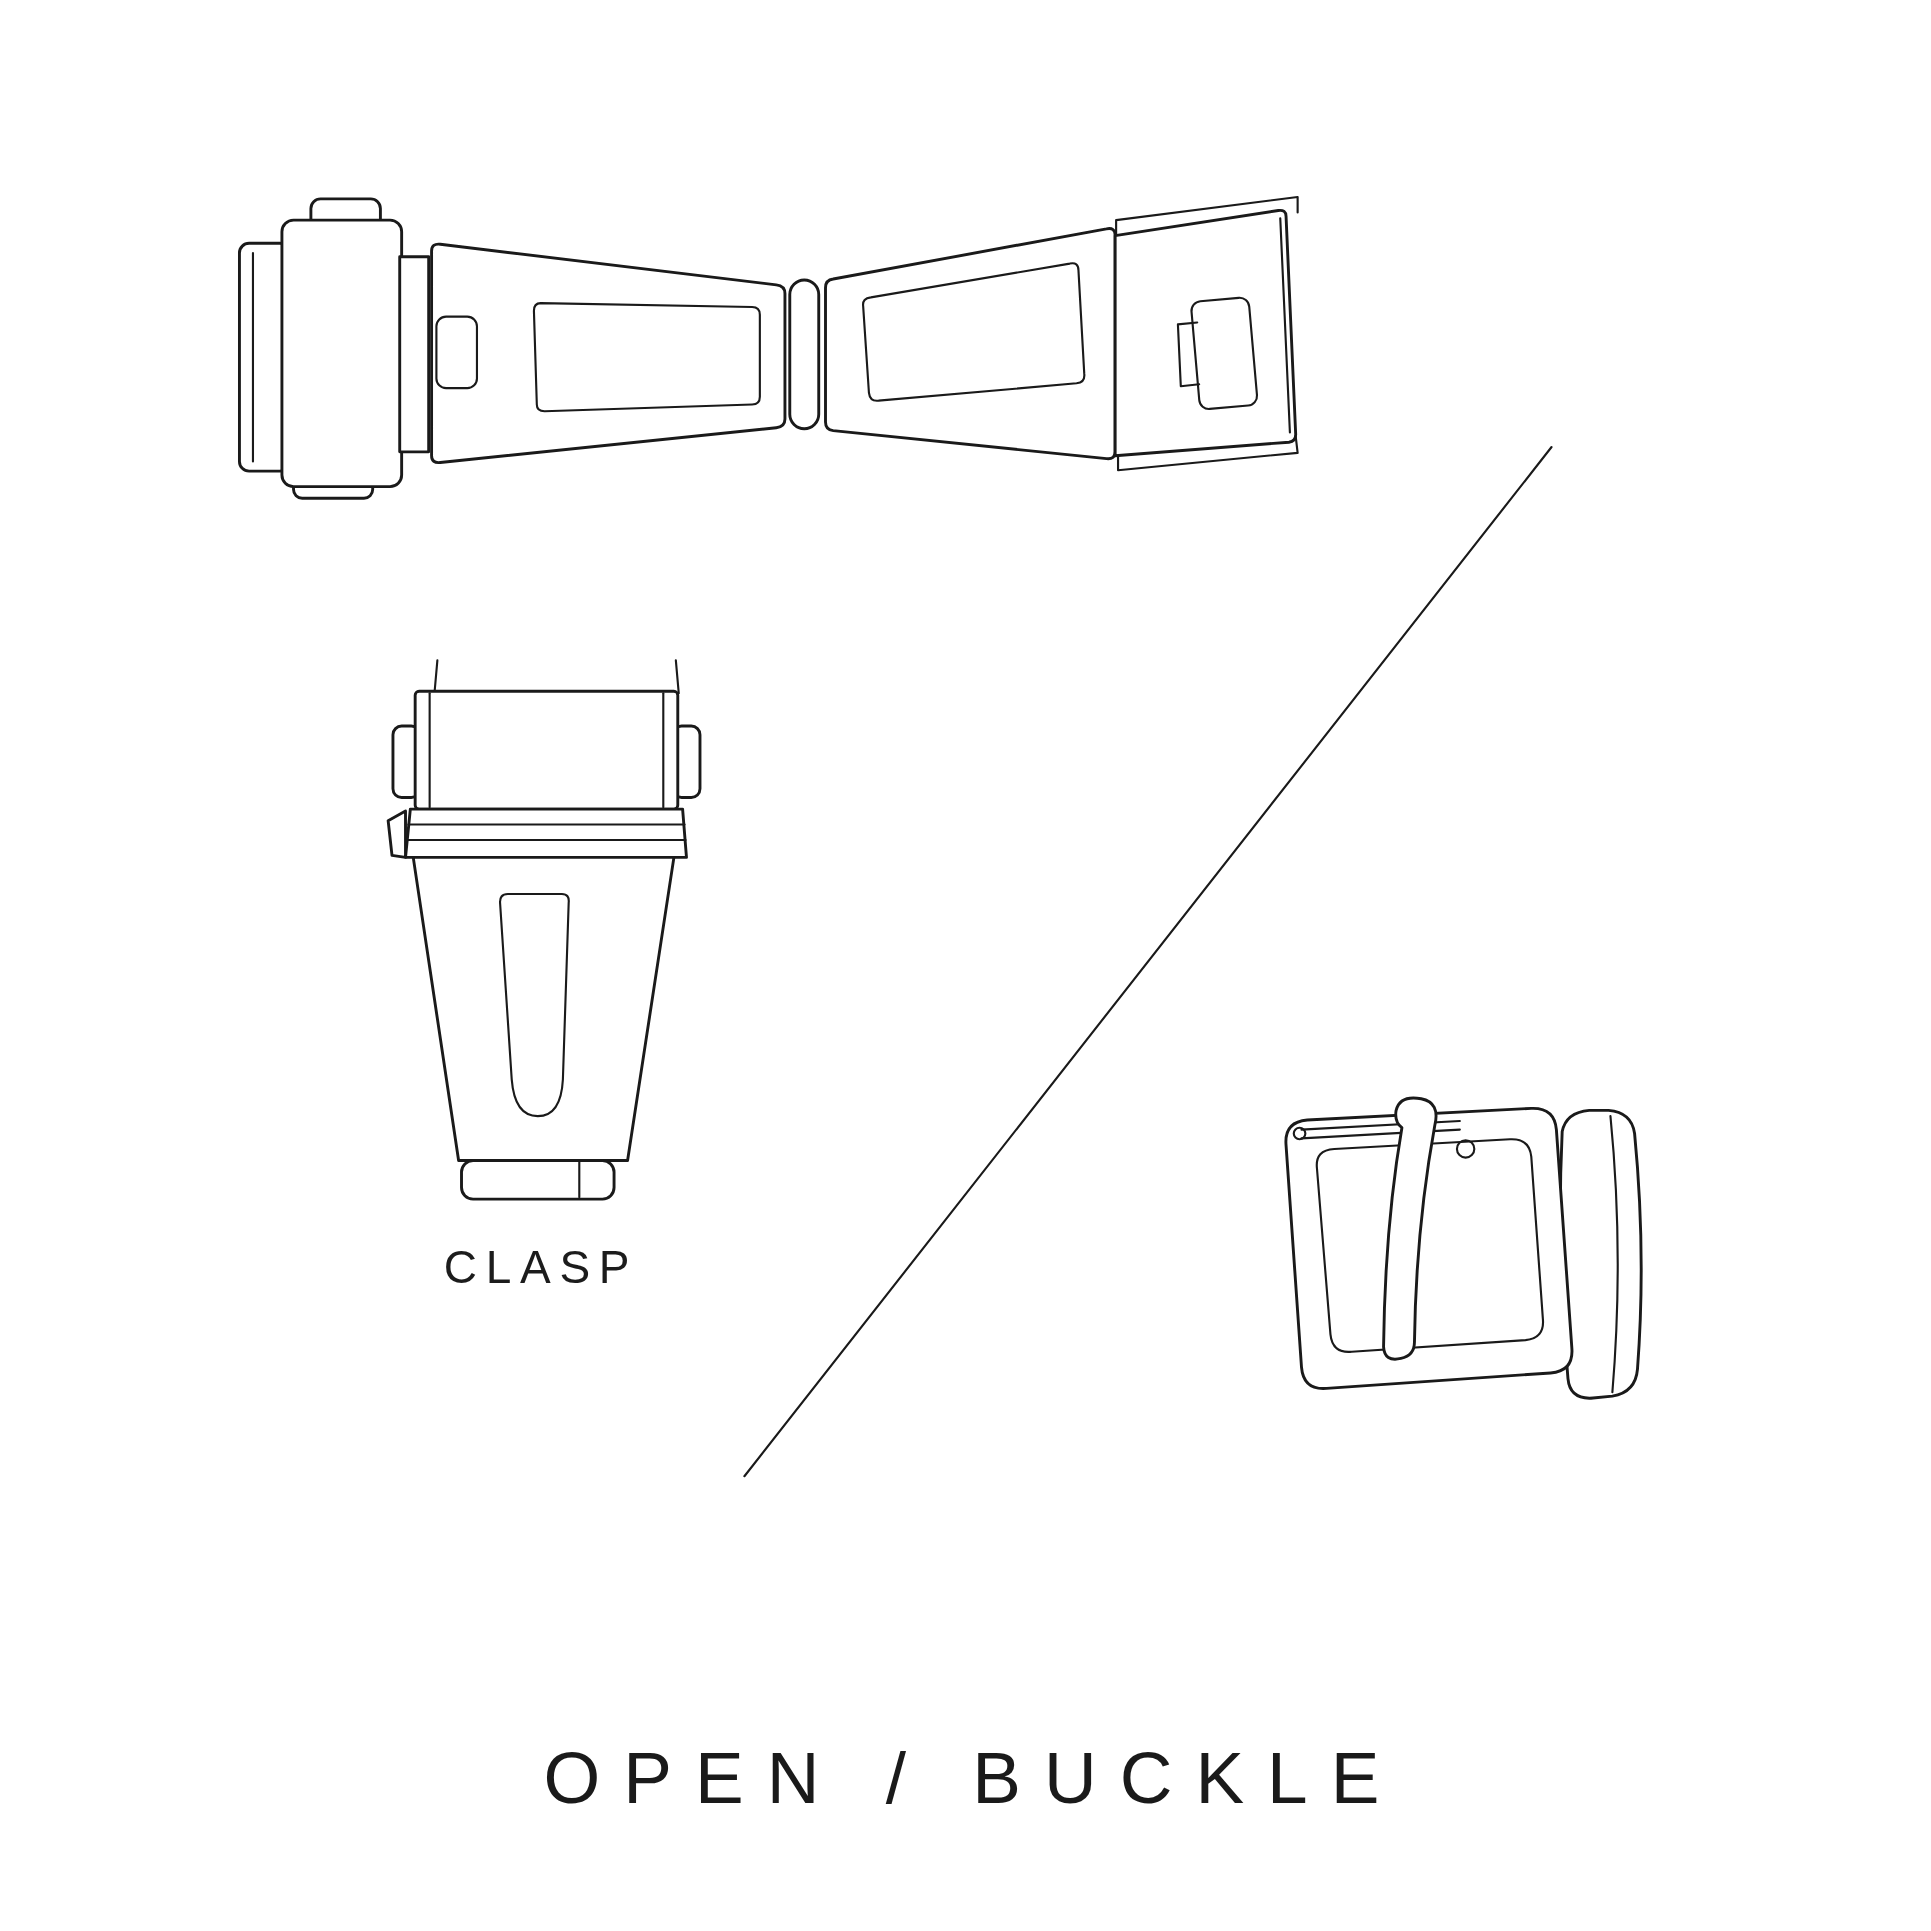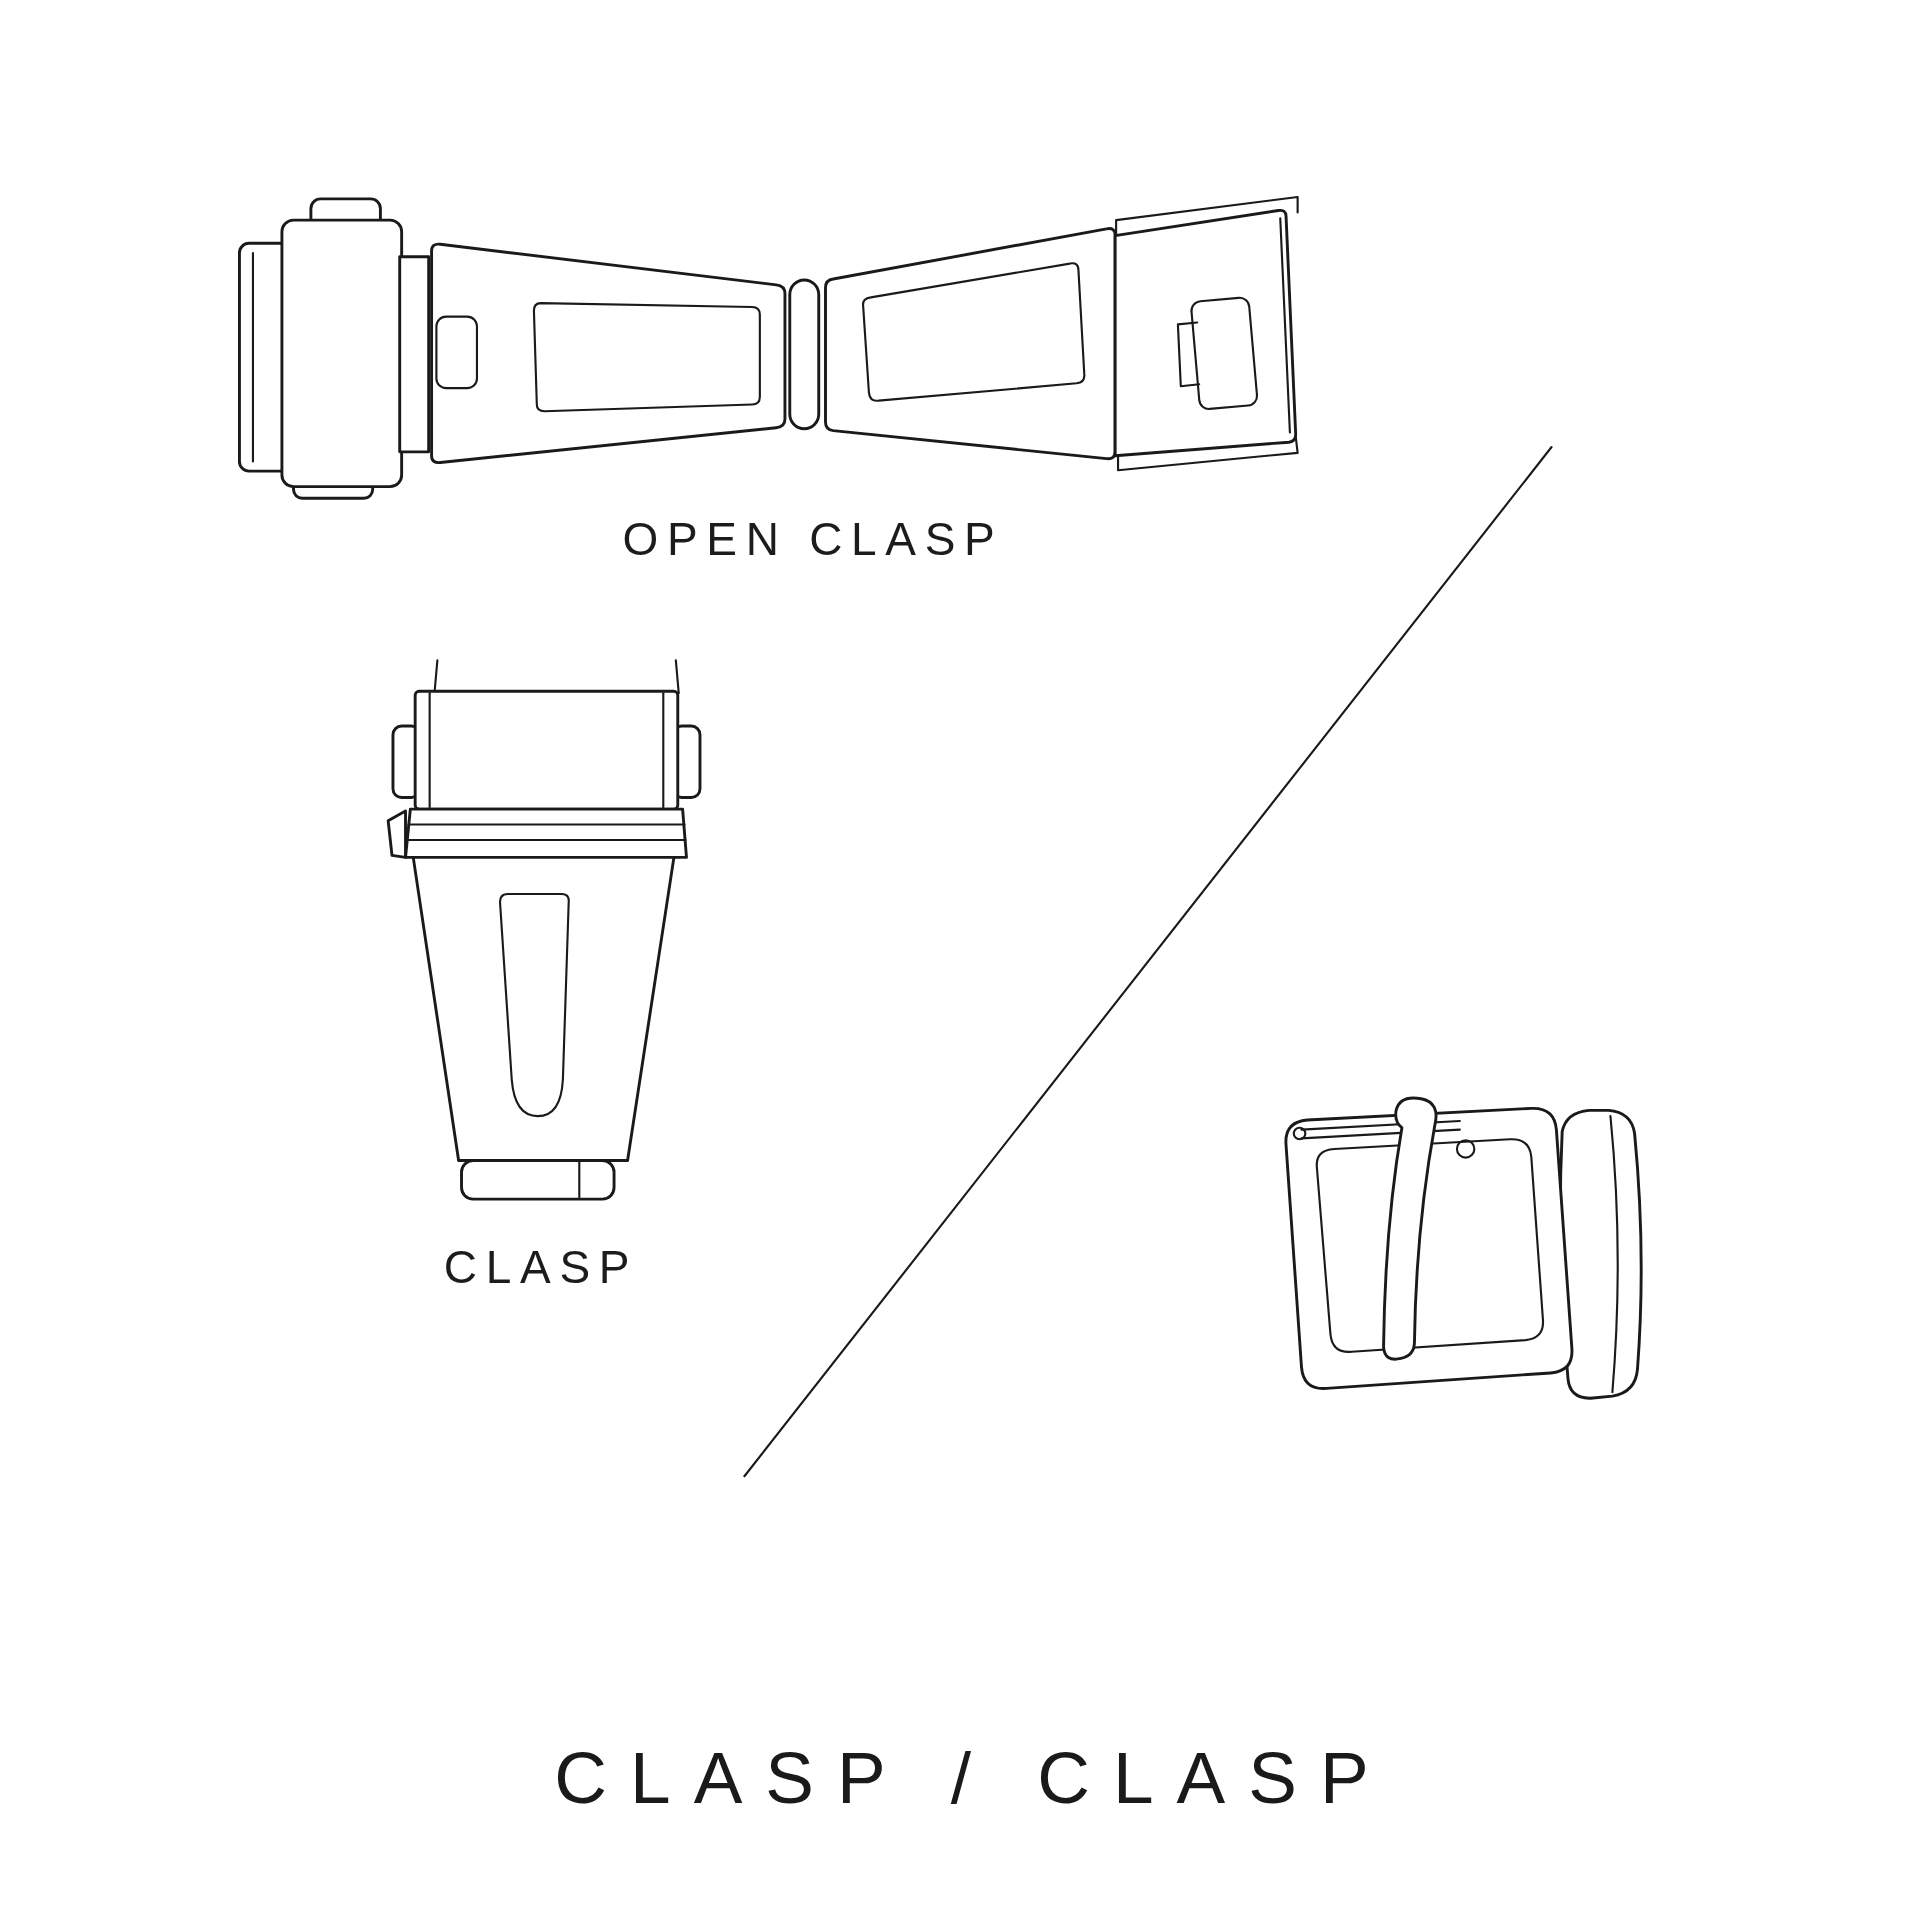--- a/index.html
+++ b/index.html
@@ -116,18 +116,17 @@
       <path class="fine" d="M1382,1190 L1564,1180 Q1584,1179 1586,1198 L1598,1366 Q1600,1386 1580,1388 L1400,1400 Q1380,1402 1378,1382 L1364,1210 Q1362,1191 1382,1190 Z"></path>
 
       <path class="fine" d="M1348,1170 L1512,1161 M1348,1179 L1512,1170"></path>
       <circle class="fine" cx="1346" cy="1174" r="6" fill="#ffffff"></circle>
       <circle class="fine" cx="1518" cy="1190" r="9" fill="#ffffff"></circle>
 
       <path class="stroke" d="M1452,1168 Q1444,1162 1446,1150 Q1450,1134 1472,1138 Q1492,1142 1486,1166 C1474,1232 1466,1314 1465,1390 Q1465,1404 1451,1407 Q1434,1411 1433,1395 C1434,1312 1441,1232 1452,1168 Z"></path>
     </g>
   </svg>
 
-  <div class="label" id="open-clasp-label">OPEN CLASP</div>
   <div class="label" id="closed-label">CLASP</div>
-  <div id="diagram-title">CLASP / CLASP</div>
+  <div id="diagram-title">OPEN / BUCKLE</div>
 
 </div>
 
 
 </body></html>

